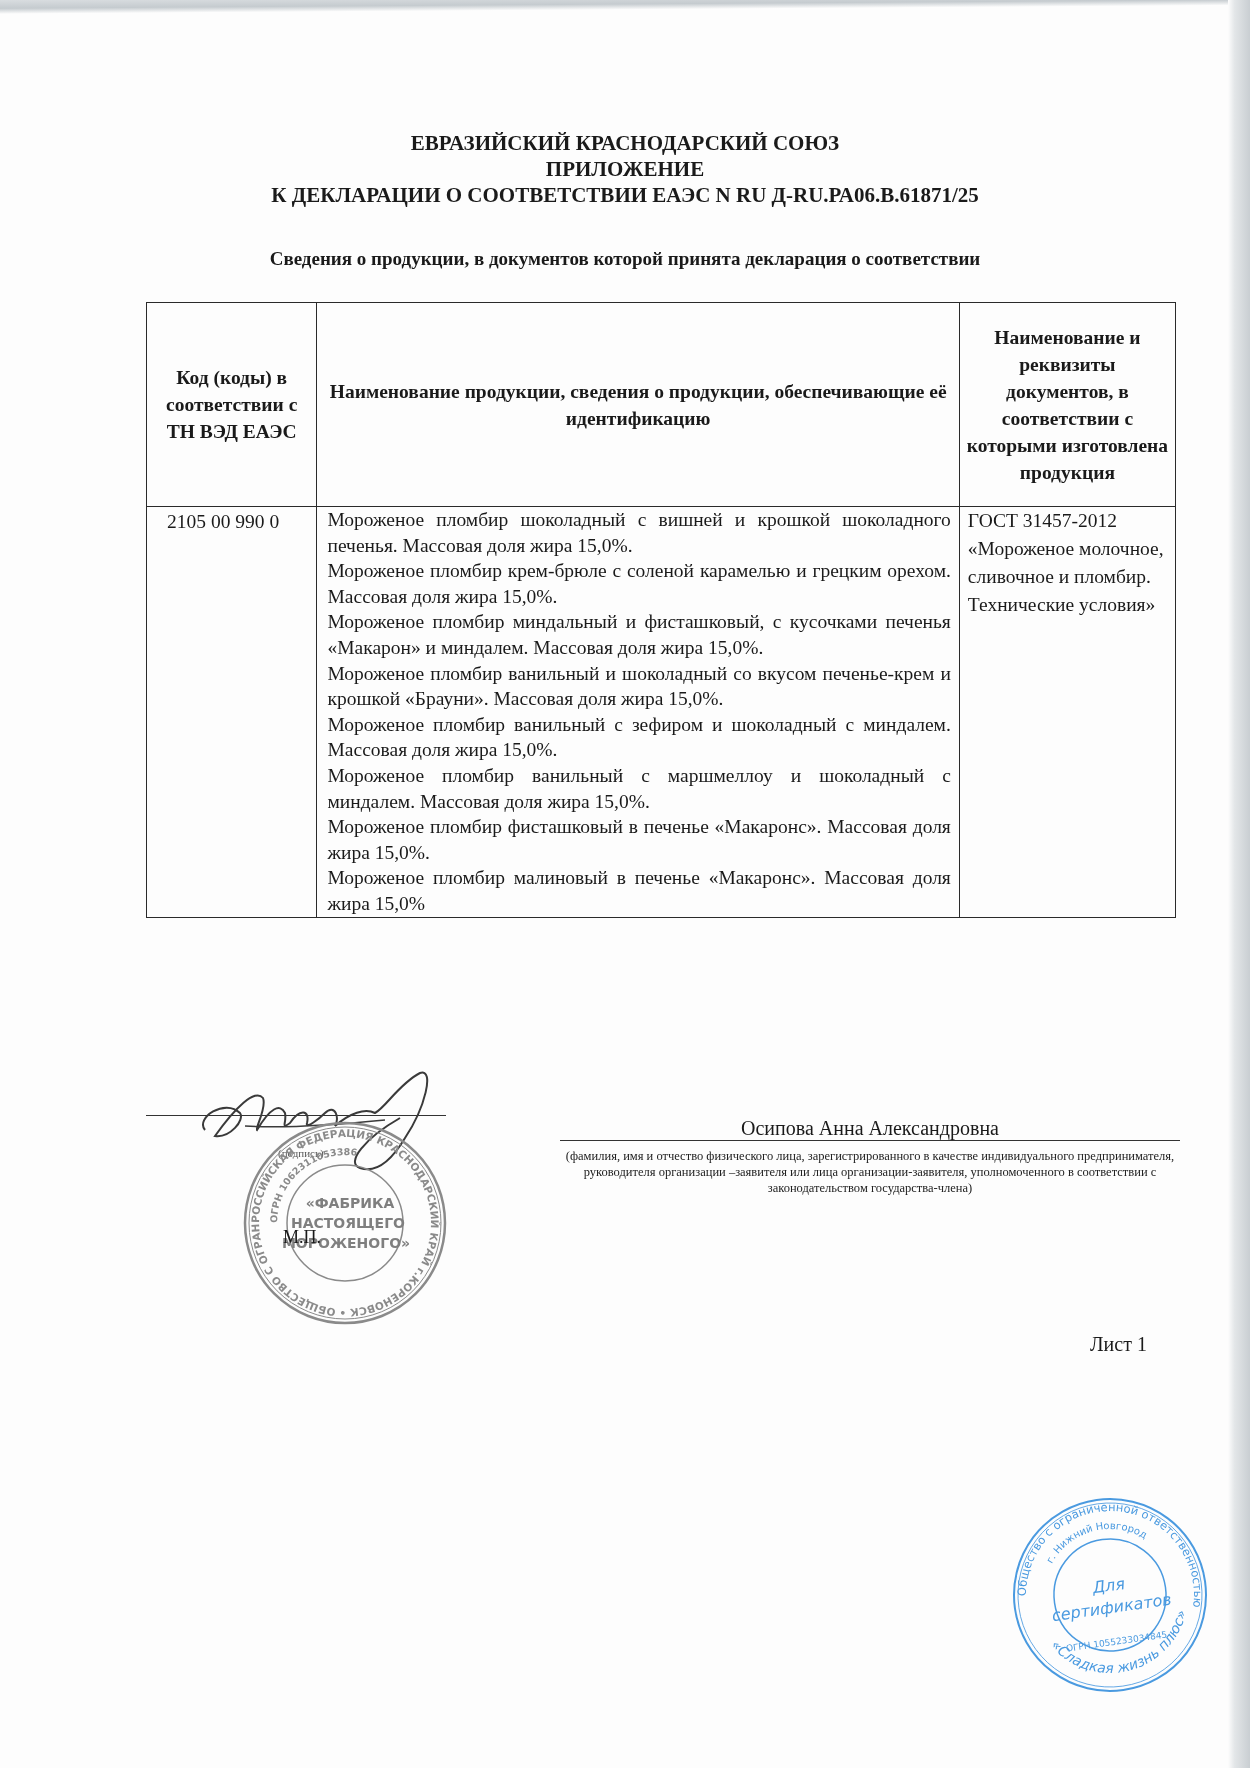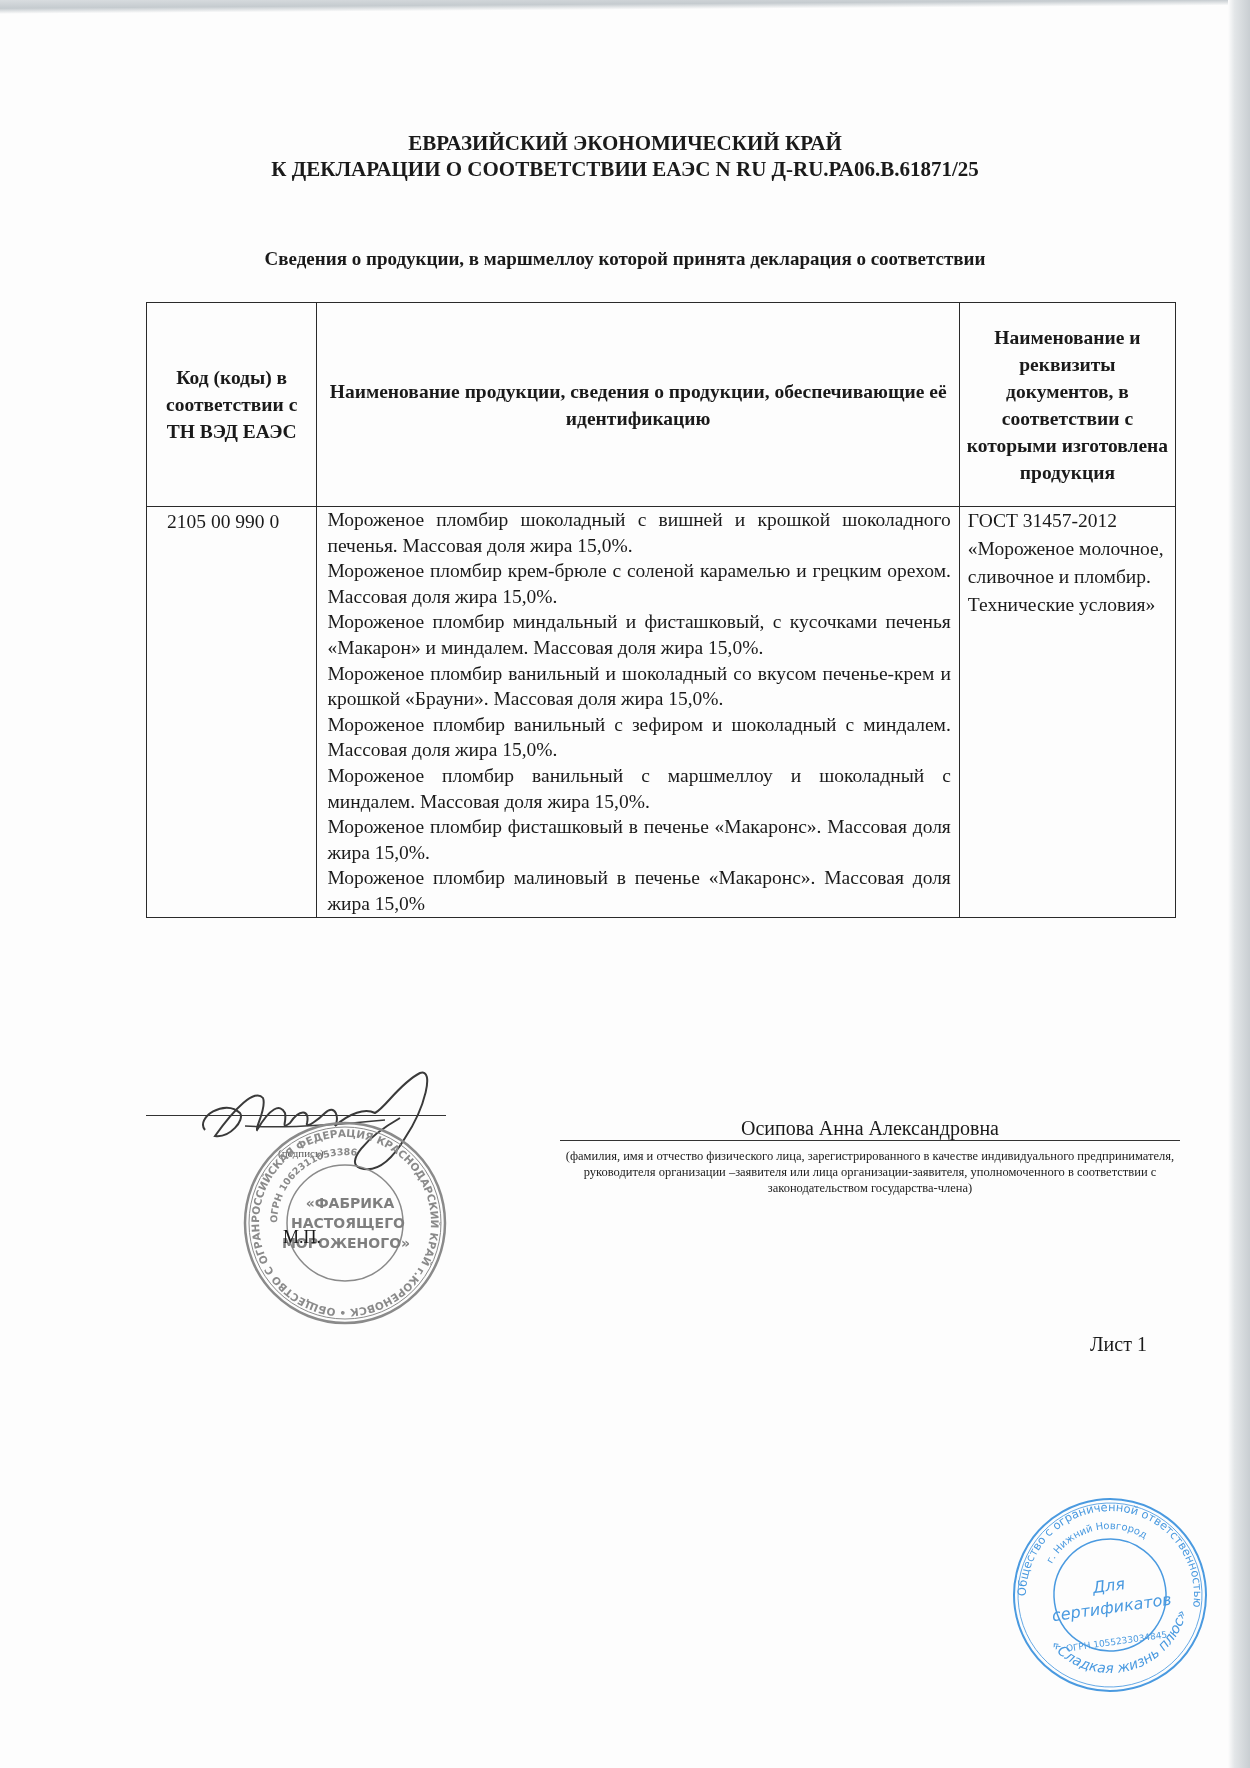--- a/index.html
+++ b/index.html
@@ -145,25 +145,26 @@
       width: 200px; height: 200px;
     }
   </style>
 </head>
 <body>
 
 <div class="scan-top"></div>
 <div class="scan-right"></div>
 
 <div class="header-block">
-  <div>ЕВРАЗИЙСКИЙ ЭКОНОМИЧЕСКИЙ КРАЙ</div>
+  <div>ЕВРАЗИЙСКИЙ КРАСНОДАРСКИЙ СОЮЗ</div>
+  <div>ПРИЛОЖЕНИЕ</div>
   <div>К ДЕКЛАРАЦИИ О СООТВЕТСТВИИ ЕАЭС N RU Д-RU.РА06.В.61871/25</div>
 </div>
 
-<div class="subtitle">Сведения о продукции, в маршмеллоу которой принята декларация о соответствии</div>
+<div class="subtitle">Сведения о продукции, в документов которой принята декларация о соответствии</div>
 
 <table class="products">
   <thead>
     <tr>
       <th class="col-code">Код (коды) в соответствии с ТН ВЭД ЕАЭС</th>
       <th class="col-name">Наименование продукции, сведения о продукции, обеспечивающие её идентификацию</th>
       <th class="col-docs">Наименование и реквизиты документов, в соответствии с которыми изготовлена продукция</th>
     </tr>
   </thead>
   <tbody>

